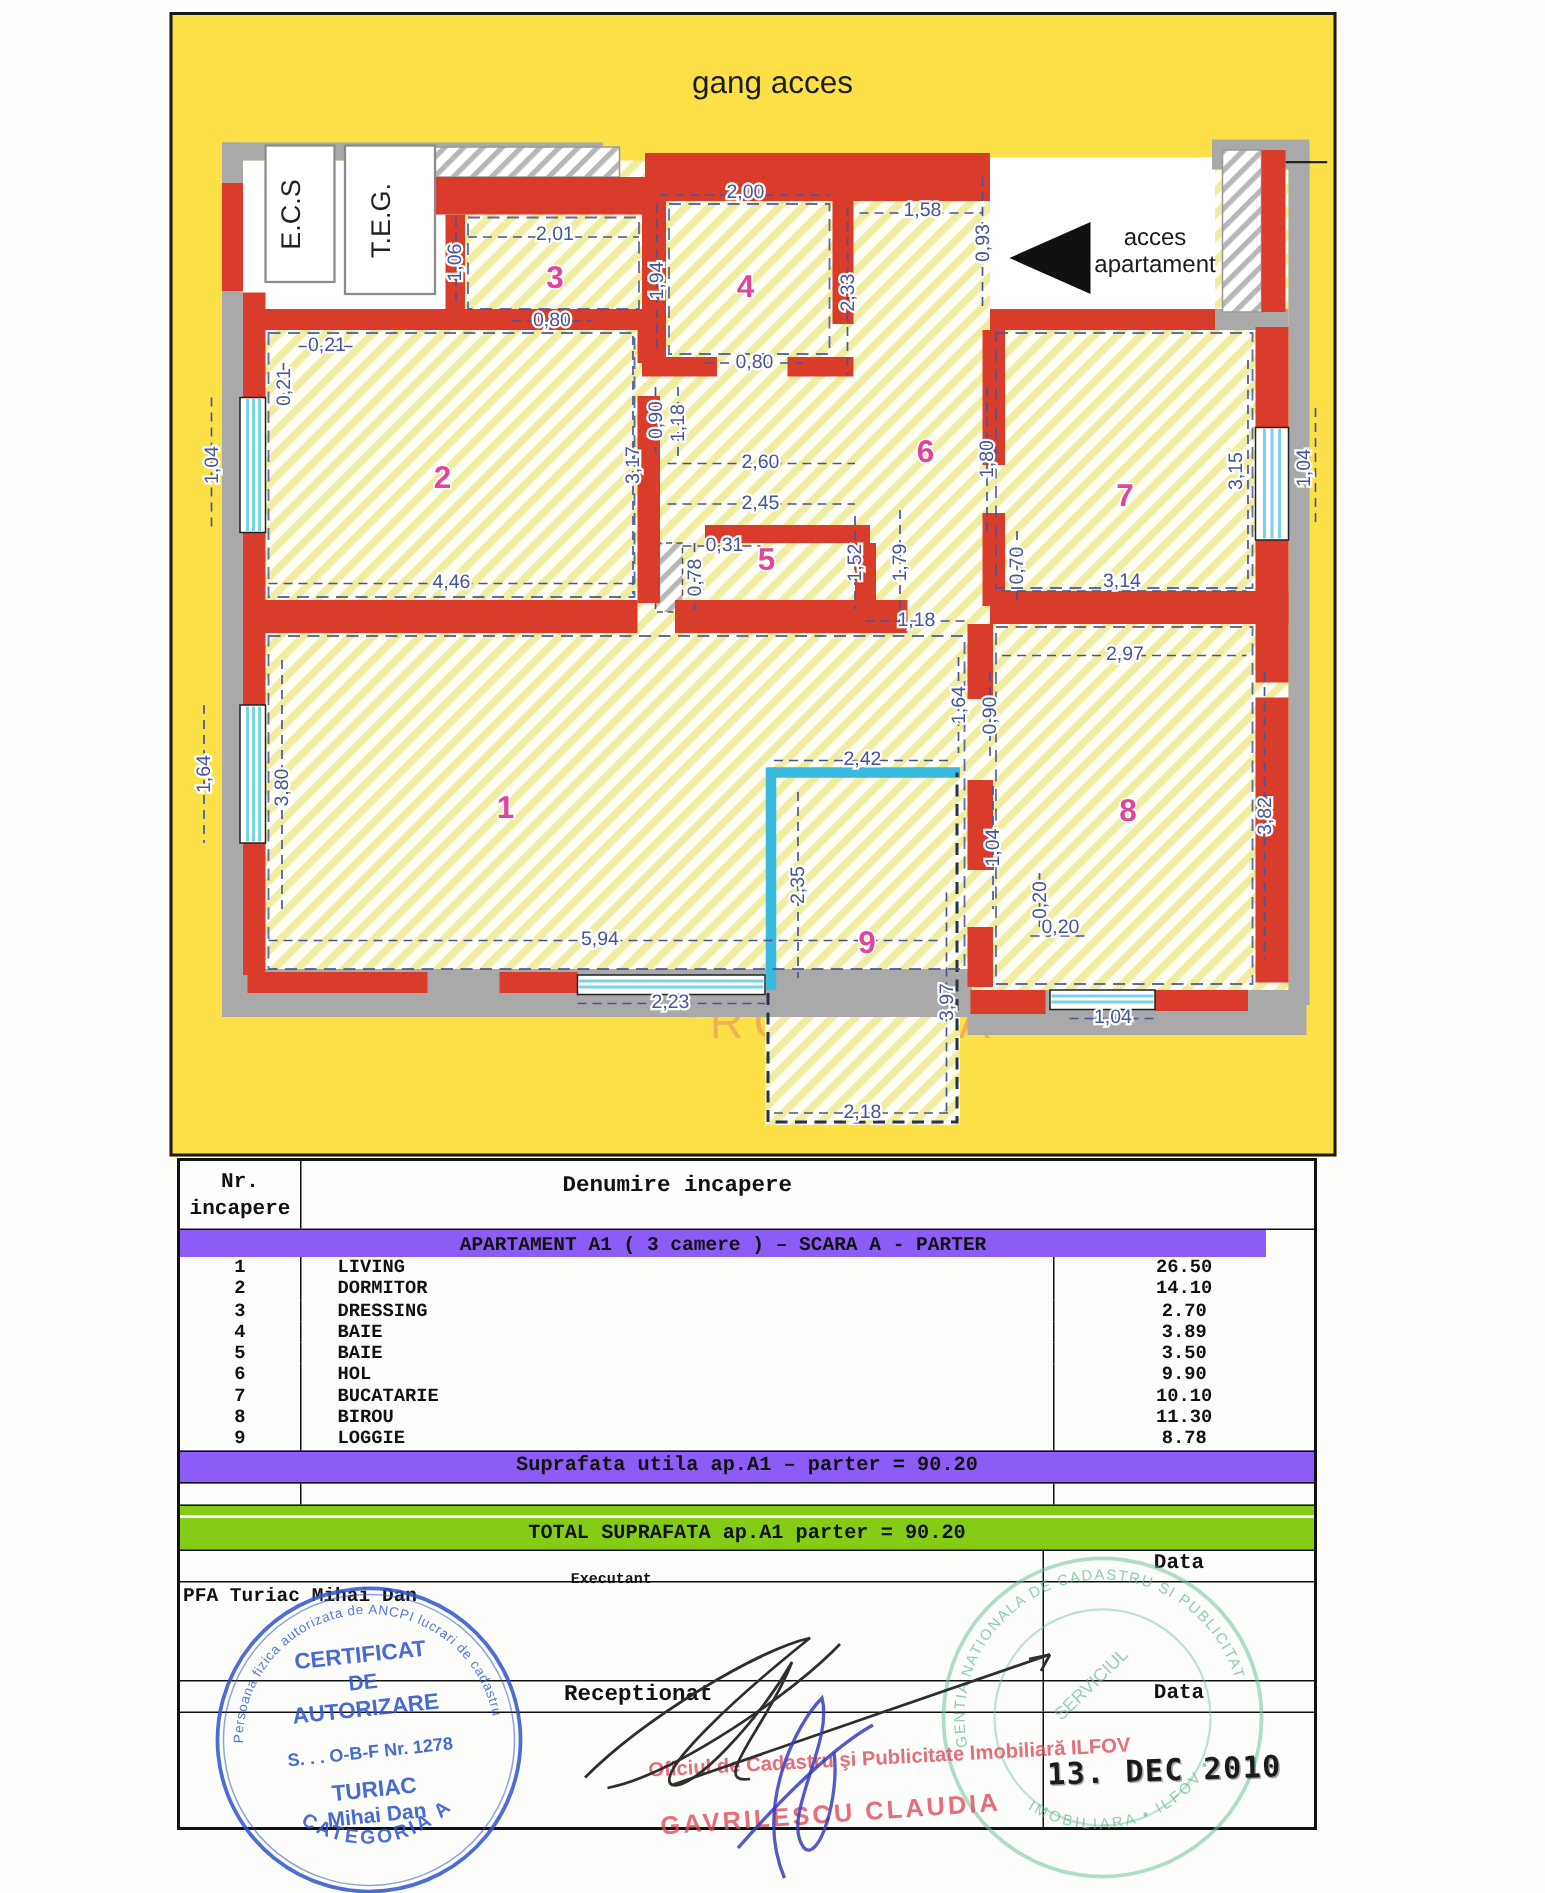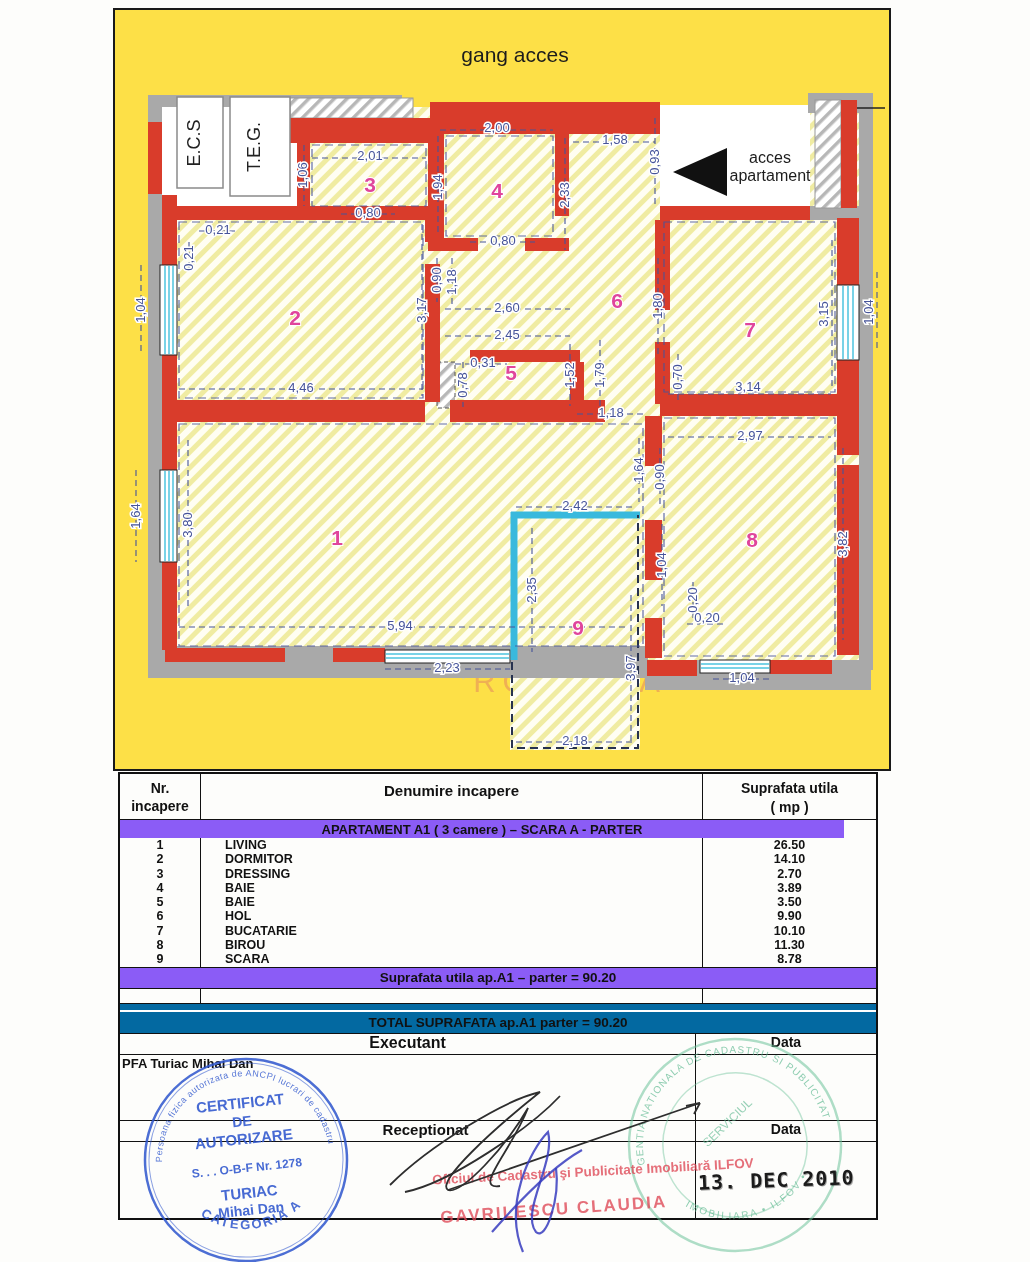--- a/index.html
+++ b/index.html
@@ -1,27 +1,27 @@
 <!DOCTYPE html>
 <html><head>
 <meta charset="utf-8">
 <style>
   html,body{margin:0;padding:0;background:#fff;}
   .sheet{position:relative;width:1030px;height:1262px;background:#fdfdfb;overflow:hidden;
          font-family:"Liberation Sans",sans-serif;}
   .plan-frame{position:absolute;left:113px;top:8px;width:774px;height:759px;
               border:2px solid #1a1a1a;background:#fde047;}
   .dtable{position:absolute;left:118px;top:772px;width:756px;border:2px solid #111;
-          border-bottom:2px solid #111;font-family:Liberation Sans, sans-serif;color:#111;}
+          border-bottom:2px solid #111;font-family:Liberation Mono, monospace;color:#111;}
   .trow{display:flex;box-sizing:border-box;}
   .cell{box-sizing:border-box;}
   .hdr{font-weight:bold;text-align:center;}
   .vline-l{border-left:1.5px solid #111;}
   .band-yellow{background:#8b5cf6;}
-  .band-green{background:#0369a1;}
+  .band-green{background:#84cc16;}
   .rownum{width:80px;text-align:center;font-weight:bold;font-size:12.5px;}
   .rowname{width:502px;padding-left:24px;font-weight:bold;font-size:12.5px;border-left:1.5px solid #111;}
   .rowval{width:174px;text-align:center;font-weight:bold;font-size:12.5px;border-left:1.5px solid #111;}
   .stamp{position:absolute;pointer-events:none;}
   .redstamp{position:absolute;color:rgba(222,70,85,0.78);font-weight:bold;
             font-family:"Liberation Sans",sans-serif;pointer-events:none;}
   .datestamp{position:absolute;left:698px;top:1168px;transform:rotate(-2deg);
              font-family:"DejaVu Sans Mono",monospace;font-weight:bold;font-size:20px;
              color:#1b1b1b;letter-spacing:1px;text-shadow:1px 1px 0 rgba(0,0,0,.35);pointer-events:none;}
   svg text{font-family:"Liberation Sans",sans-serif;}
@@ -267,24 +267,20 @@
   </div>
 
   <div class="dtable">
 
     <div class="trow" style="height:46px;border-bottom:1.5px solid #111;">
       <div class="cell hdr" style="width:80px;font-size:14px;line-height:1.3;padding-top:5px;">
         <div>Nr.</div>
         <div>incapere</div>
       </div>
       <div class="cell hdr vline-l" style="width:502px;font-size:15px;padding-top:8px;">Denumire incapere</div>
-      <div class="cell hdr vline-l" style="width:174px;font-size:14px;line-height:1.35;padding-top:5px;">
-        <div>Suprafata utila</div>
-        <div>( mp )</div>
-      </div>
     </div>
 
     <div class="trow band-yellow hdr" style="height:18px;font-size:13px;align-items:center;justify-content:center;width:724px;">APARTAMENT A1 ( 3 camere ) – SCARA A - PARTER</div>
 
     <div>
       <div class="trow" style="height:14.3px;">
           <div class="cell rownum">1</div>
           <div class="cell rowname">LIVING</div>
           <div class="cell rowval">26.50</div>
         </div>
@@ -318,39 +314,39 @@
           <div class="cell rowname">BUCATARIE</div>
           <div class="cell rowval">10.10</div>
         </div>
       <div class="trow" style="height:14.3px;">
           <div class="cell rownum">8</div>
           <div class="cell rowname">BIROU</div>
           <div class="cell rowval">11.30</div>
         </div>
       <div class="trow" style="height:14.3px;">
           <div class="cell rownum">9</div>
-          <div class="cell rowname">SCARA</div>
+          <div class="cell rowname">LOGGIE</div>
           <div class="cell rowval">8.78</div>
         </div>
     </div>
 
     <div class="trow band-yellow hdr" style="height:22px;font-size:13.5px;align-items:center;justify-content:center;border-top:1.5px solid #111;border-bottom:1.5px solid #111;">Suprafata utila ap.A1 – parter = 90.20</div>
 
     <div class="trow" style="height:14px;">
       <div class="cell" style="width:80px;"></div>
         <div class="cell vline-l" style="width:502px;"></div>
         <div class="cell vline-l" style="width:174px;"></div>
     </div>
 
     <div class="trow band-green" style="height:7px;border-top:1.5px solid #111;"></div>
     <div class="trow" style="height:2px;background:#fff;"></div>
     <div class="trow band-green hdr" style="height:22px;font-size:13.5px;align-items:center;justify-content:center;border-bottom:1.5px solid #111;">TOTAL SUPRAFATA ap.A1 parter = 90.20</div>
 
     <div class="trow" style="height:21px;border-bottom:1.5px solid #111;">
-      <div class="cell hdr" style="width:575px;font-size:16px;">Executant</div>
+      <div class="cell hdr" style="width:575px;font-size:10px;margin-top:14px;">Executant</div>
       <div class="cell hdr vline-l" style="width:181px;font-size:14px;">Data</div>
     </div>
 
     <div class="trow" style="height:66px;border-bottom:1.5px solid #111;">
       <div class="cell" style="width:575px;font-weight:bold;font-size:13px;padding:1px 0 0 2px;">PFA Turiac Mihai Dan</div>
       <div class="cell vline-l" style="width:181px;"></div>
     </div>
 
     <div class="trow" style="height:21px;border-bottom:1.5px solid #111;">
       <div class="cell hdr" style="width:575px;font-size:15px;padding-left:36px;">Receptionat</div>

